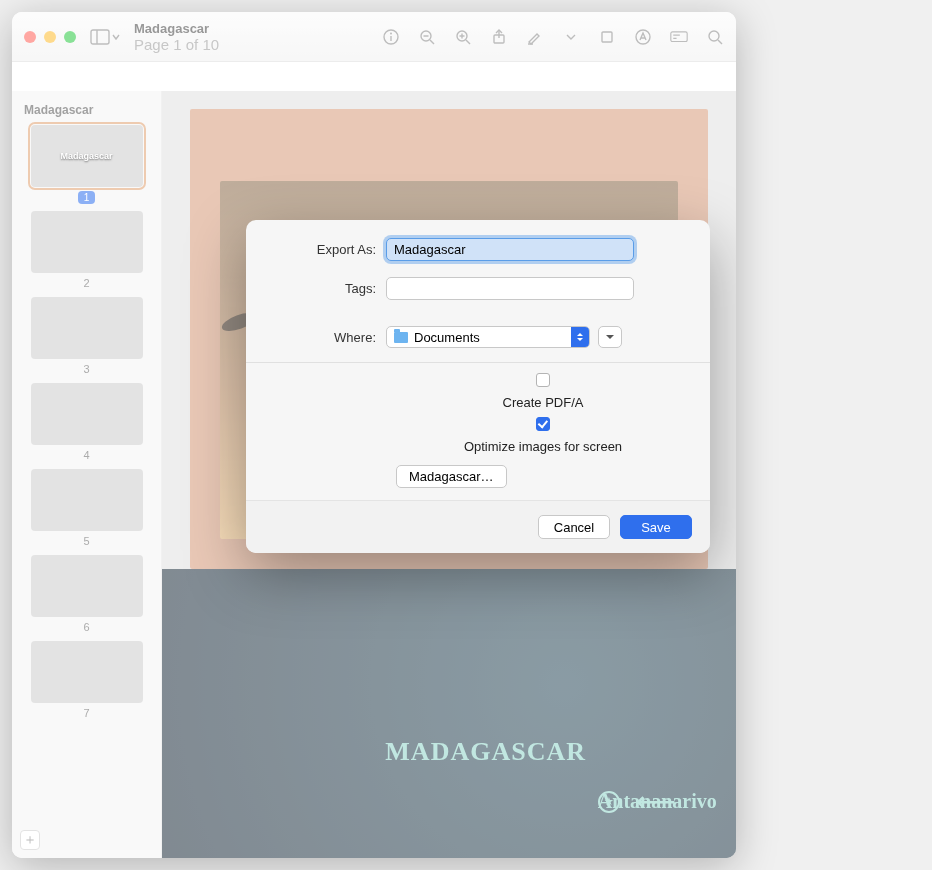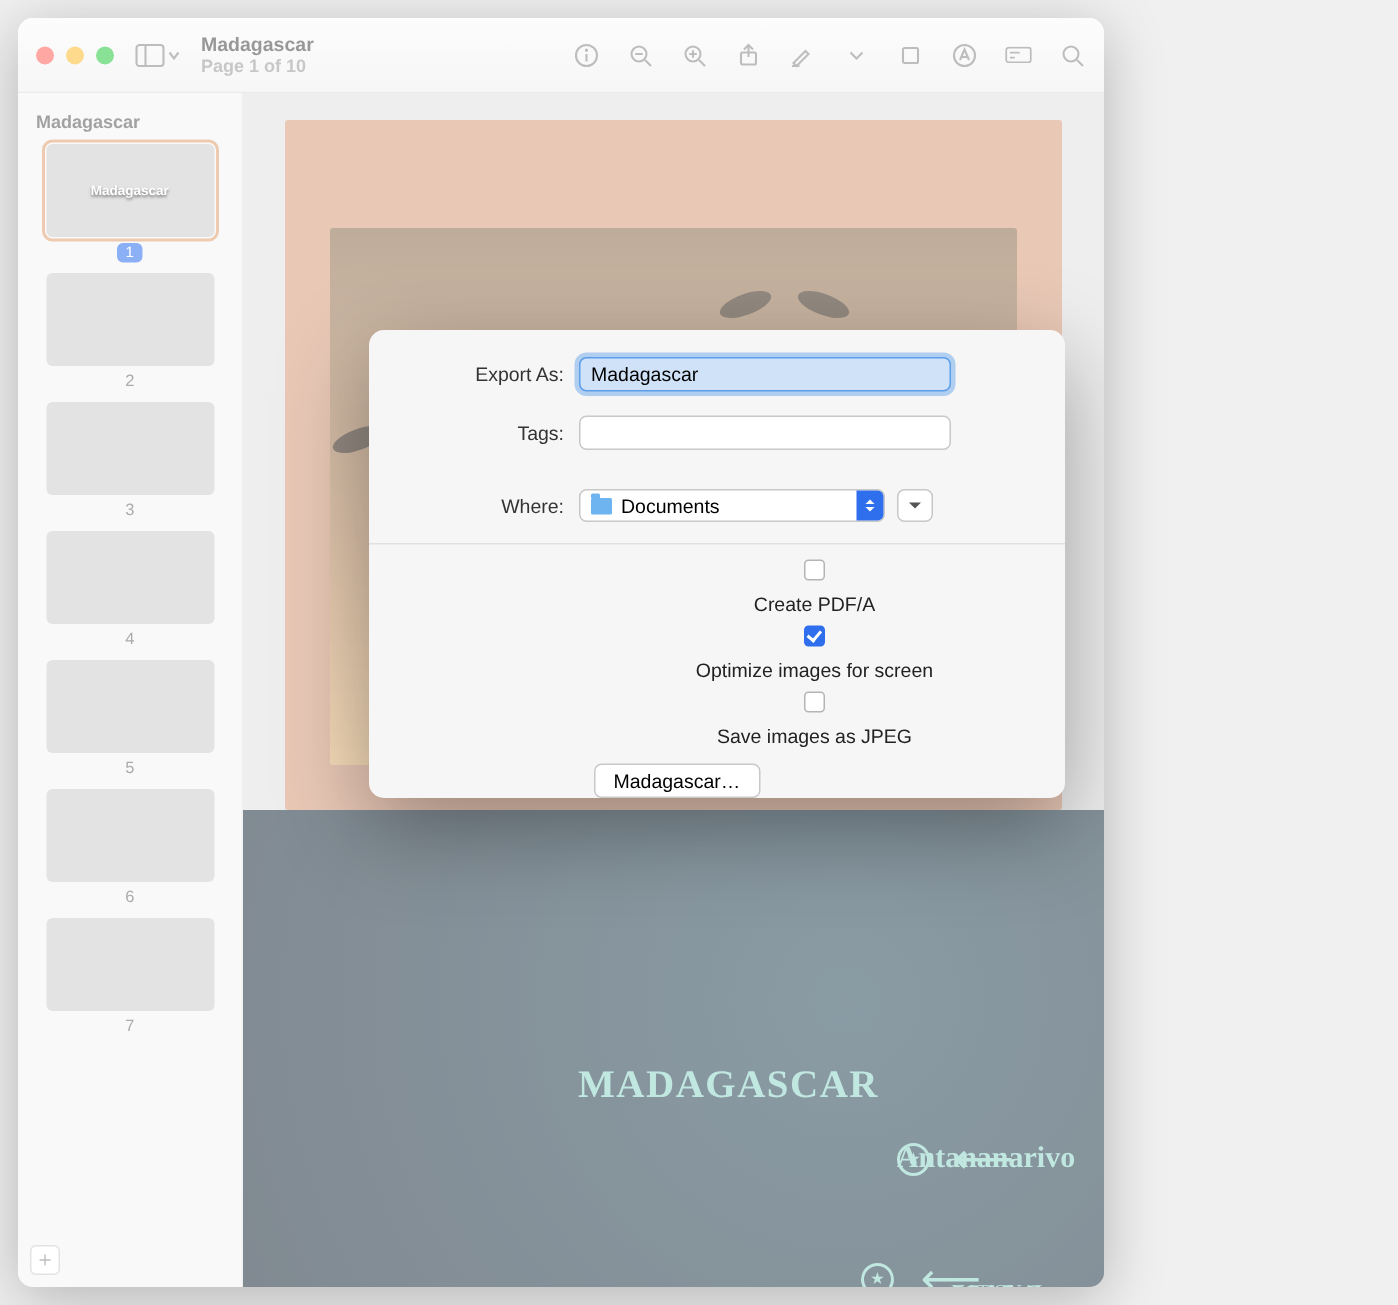--- a/index.html
+++ b/index.html
@@ -1,29 +1,29 @@
 <!DOCTYPE html>
 <html><head>
 <meta charset="utf-8">
 <style>
   * { box-sizing: border-box; margin: 0; padding: 0; font-family: -apple-system, "Helvetica Neue", Arial, sans-serif; }
   body { width: 932px; height: 870px; background: #f0f0f0; overflow: hidden; position: relative; }
 
-  .window { position: absolute; left: 12px; top: 12px; width: 724px; height: 846px; background: #fff; border-radius: 10px; box-shadow: 0 8px 40px rgba(0,0,0,.25); overflow: hidden; display: flex; flex-direction: column; }
+  .window { position: absolute; left: 12px; top: 12px; width: 724px; height: 846px; background: #fff; border-radius: 10px; box-shadow: 0 8px 40px rgba(0,0,0,.25); overflow: hidden; display: flex; flex-direction: column; gap: 29px; }
 
   
   .titlebar { height: 50px; display: flex; align-items: center; background: linear-gradient(#fafafa,#f0f0f0); border-bottom: 1px solid #ddd; padding: 0 12px; }
   .traffic { display: flex; gap: 8px; margin-right: 14px; }
   .tlight { width: 12px; height: 12px; border-radius: 50%; }
   .tl-close { background:#ff5f57; }
   .tl-min { background:#febc2e; }
   .tl-max { background:#28c840; }
   .titlecenter { display:flex; flex-direction:column; margin-left: 6px; }
   .titlecenter .t { font-size: 13px; font-weight: 600; color:#444; }
-  .titlecenter .s { font-size: 12px; color:#999;font-weight:bold; }
+  .titlecenter .s { font-size: 15px; color:#999; }
   .tb-icons { margin-left:auto; display:flex; gap:18px; align-items:center; }
   .tb-icon { width:18px; height:18px; display:flex; align-items:center; justify-content:center; }
   .tb-icon svg { stroke:#888; fill:none; stroke-width:1.4; }
   .side-toggle { display:flex; align-items:center; gap:2px; margin-right:8px; }
   .side-toggle svg { stroke:#888; fill:none; stroke-width:1.4; }
 
   
   .body { flex:1; display:flex; overflow:hidden; }
   .sidebar { width: 150px; background:#f4f4f4; border-right:1px solid #e5e5e5; padding: 10px 8px; overflow:hidden; position:relative; }
   .sidebar-title { font-size:12px; font-weight:600; color:#555; padding: 2px 4px 8px; }
@@ -296,21 +296,21 @@
     <hr class="div">
     <div class="opts">
       <label class="chk">
           <span class="box"></span>
           <span>Create PDF/A</span>
         </label>
       <label class="chk checked">
           <span class="box"></span>
           <span>Optimize images for screen</span>
         </label>
-      <label class="chk">
-          <span class="box"></span>
-          <span>Save images as JPEG</span>
-        </label>
       <div class="perm-btn">Madagascar…</div>
     </div>
+    <div class="dlg-footer">
+      <div class="btn">Cancel</div>
+      <div class="btn primary">Save</div>
+    </div>
   </div>
 
 </div>
 
 </body></html>

